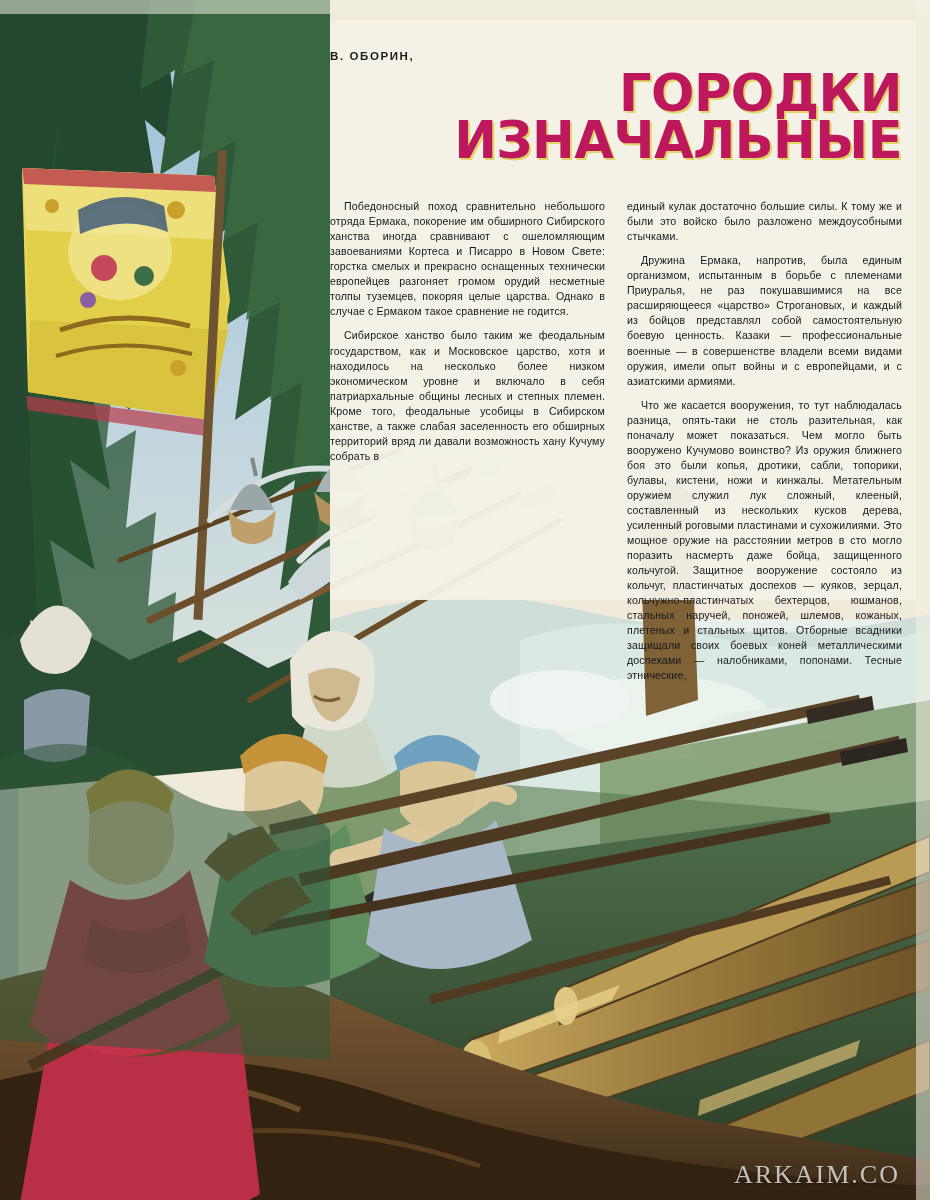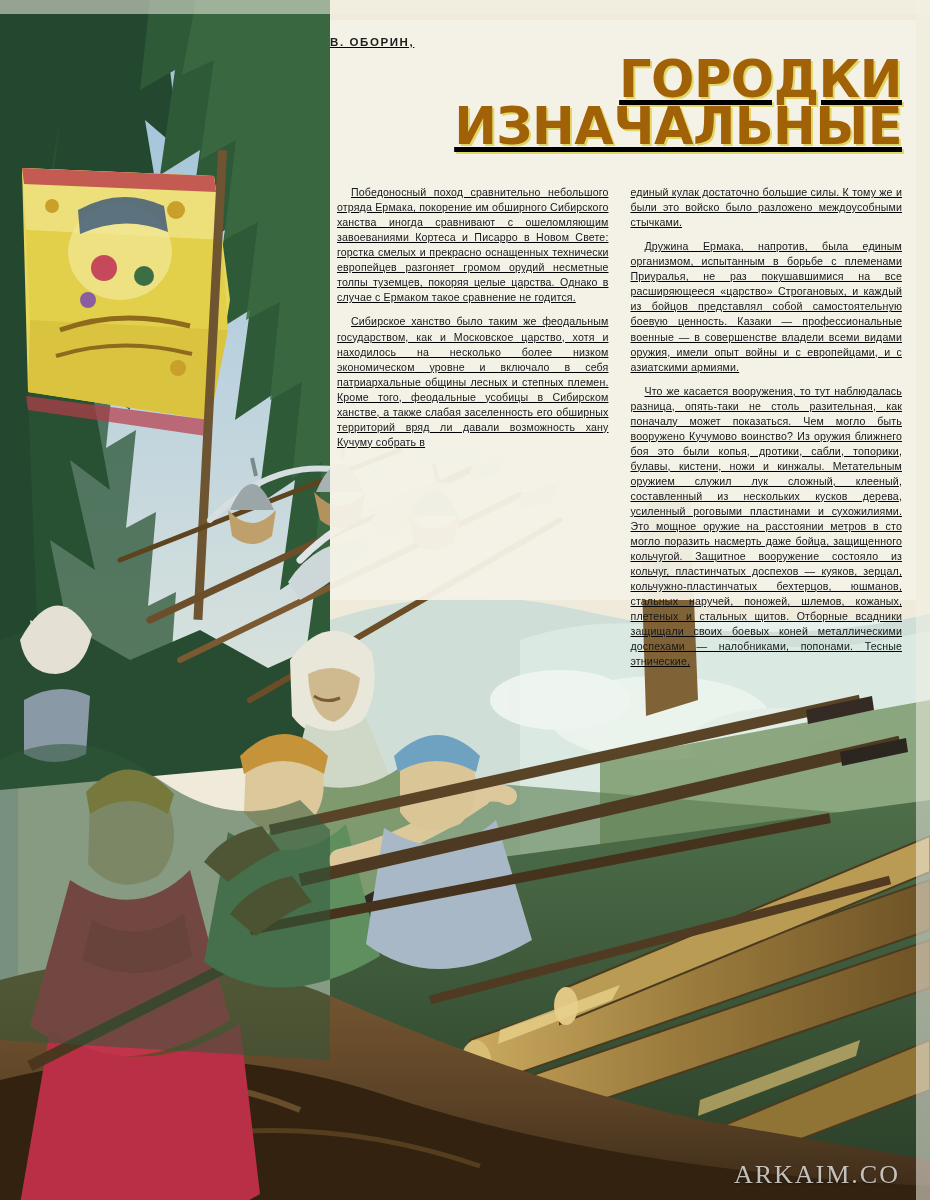--- a/index.html
+++ b/index.html
@@ -22,23 +22,22 @@
     left: 0; top: 0;
     width: 930px; height: 1200px;
     overflow: hidden;
   }
   .art svg { display: block; }
 
   
   .textwrap {
     position: absolute;
     left: 330px;
-    top: 34px;
+    top: 48px;
     width: 572px;
-    text-decoration: underline;
   }
   .byline {
     font-size: 11.5px;
     font-weight: bold;
     letter-spacing: 1.6px;
     color: #1d1d1d;
     line-height: 1.5;
     text-transform: uppercase;
   }
   .byline .sub {
@@ -47,30 +46,29 @@
     display: block;
   }
   .headline {
     margin-top: 6px;
     text-align: right;
     font-family: "DejaVu Sans", sans-serif;
     font-weight: bold;
     font-size: 51px;
     line-height: 0.92;
     letter-spacing: -0.5px;
-    color: #a16207;
+    color: #be185d;
     text-shadow: 2px 2px 0 rgba(220, 210, 80, 0.85);
   }
   .headline .l2 { display: block; }
 
   .columns {
     margin-top: 26px;
     display: flex;
     gap: 22px;
-    padding-left: 7px;
   }
   .col {
     width: 275px;
     font-family: "Liberation Sans", sans-serif;
     font-size: 10.6px;
     line-height: 1.42;
     color: #15181c;
     text-align: justify;
     letter-spacing: 0.15px;
   }

